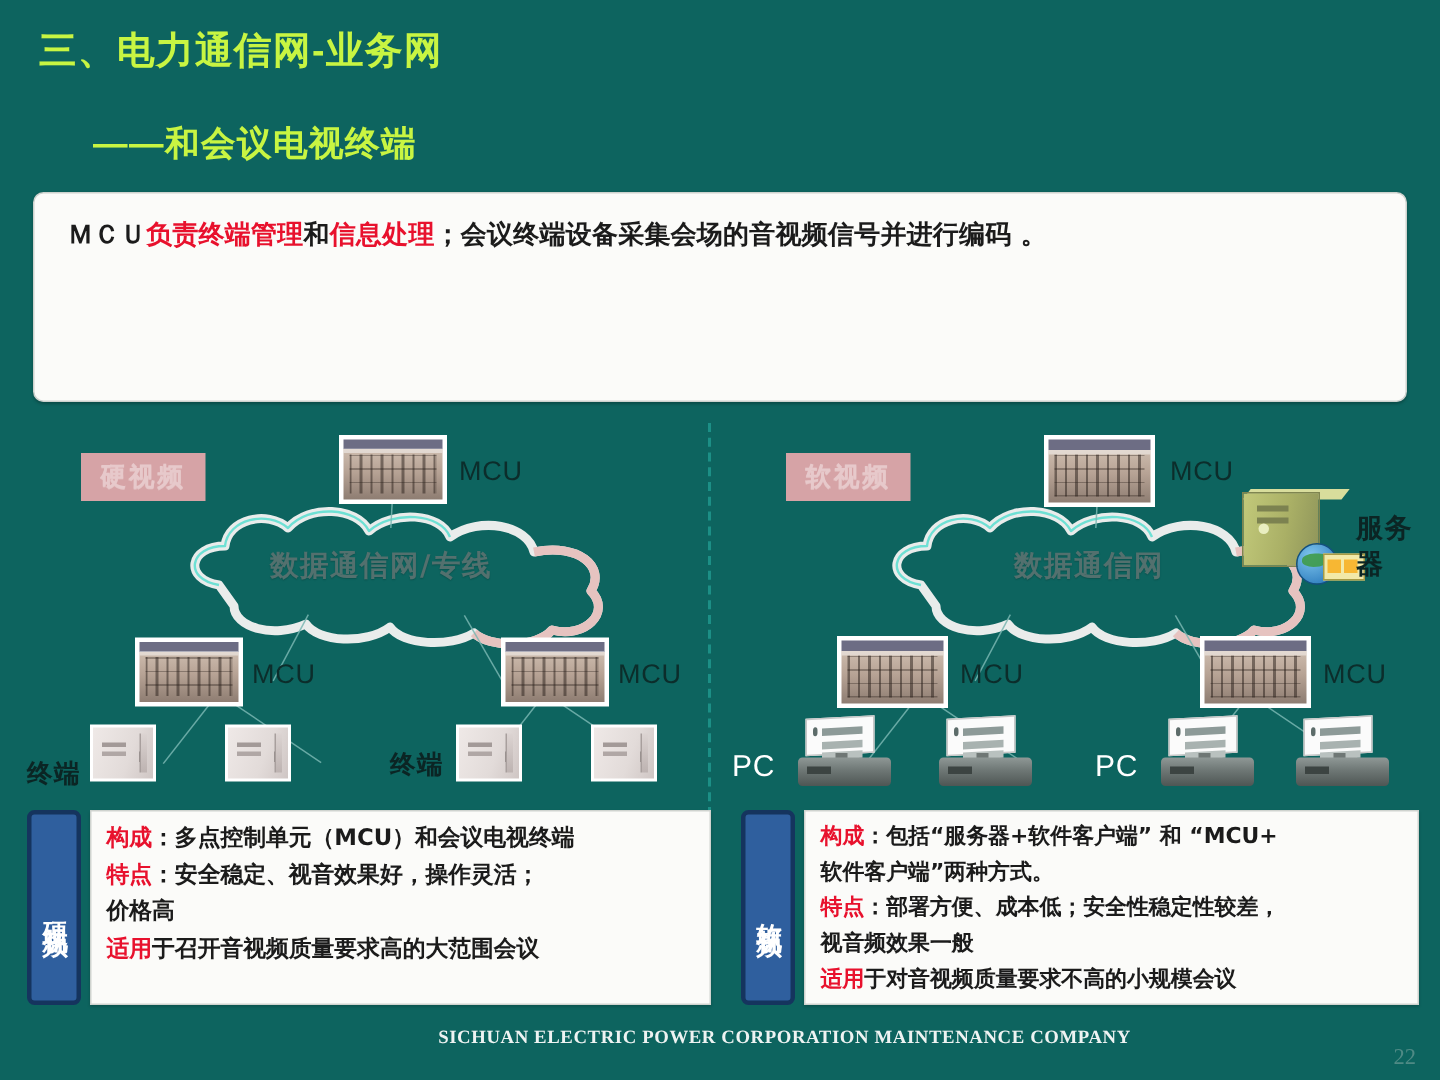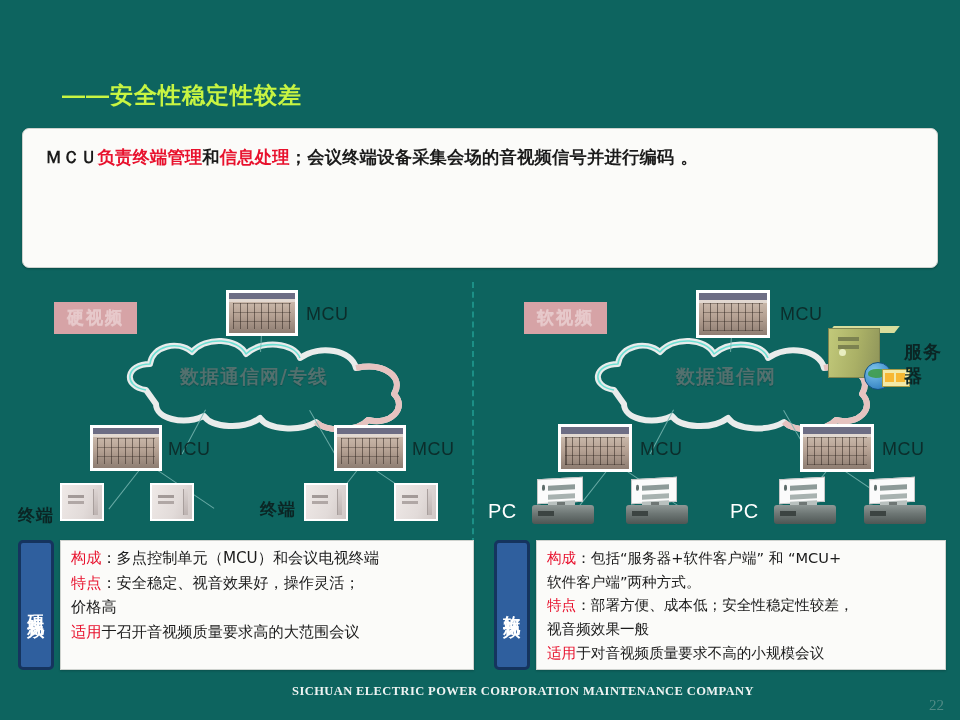--- a/index.html
+++ b/index.html
@@ -205,21 +205,21 @@
     writing-mode:vertical-rl;letter-spacing:3px;
     font-family:"DejaVu Sans",sans-serif;
   }
   .co-panel{
     position:absolute;left:42px;top:0;right:0;height:100%;
     background:#fbfbf9;border:1px solid #cfd3cf;
     box-sizing:border-box;padding:7px 8px 0 10px;
     box-shadow:0 1px 2px rgba(0,0,0,.2);
   }
   .co-panel p{
-    margin:0 0 3px 0;font-size:15.2px;font-weight:400;color:#1b1b1b;
+    margin:0 0 3px 0;font-size:15.2px;font-weight:700;color:#1b1b1b;
     line-height:1.42;letter-spacing:0;white-space:nowrap;
     font-family:"DejaVu Sans",sans-serif;
   }
   .co-right .co-panel p{font-size:14.6px;}
 
   
   .footer{
     position:absolute;left:0;top:684px;width:960px;text-align:center;
     font-size:12.5px;font-weight:700;color:#eef3f2;letter-spacing:.4px;
     font-family:"Liberation Serif","DejaVu Serif",serif;
@@ -228,21 +228,22 @@
   .pageno{
     position:absolute;right:16px;top:697px;
     font-size:15px;color:#4f8a85;font-family:"Liberation Serif",serif;
   }
 </style>
 </head>
 <body>
 
 <div class="slide">
 
-  <div class="title2">——安全性稳定性较差</div>
+  <div class="title1">三、电力通信网-业务网</div>
+  <div class="title2">——和会议电视终端</div>
 
 
   <div class="stmt">
     <p>
       <span>ＭＣＵ</span><span class="rd">负责终端管理</span><span>和</span><span class="rd">信息处理</span><span>；会议终端设备采集会场的音视频信号并进行编码 。</span>
     </p>
   </div>
 
   <div class="divider"></div>
 

